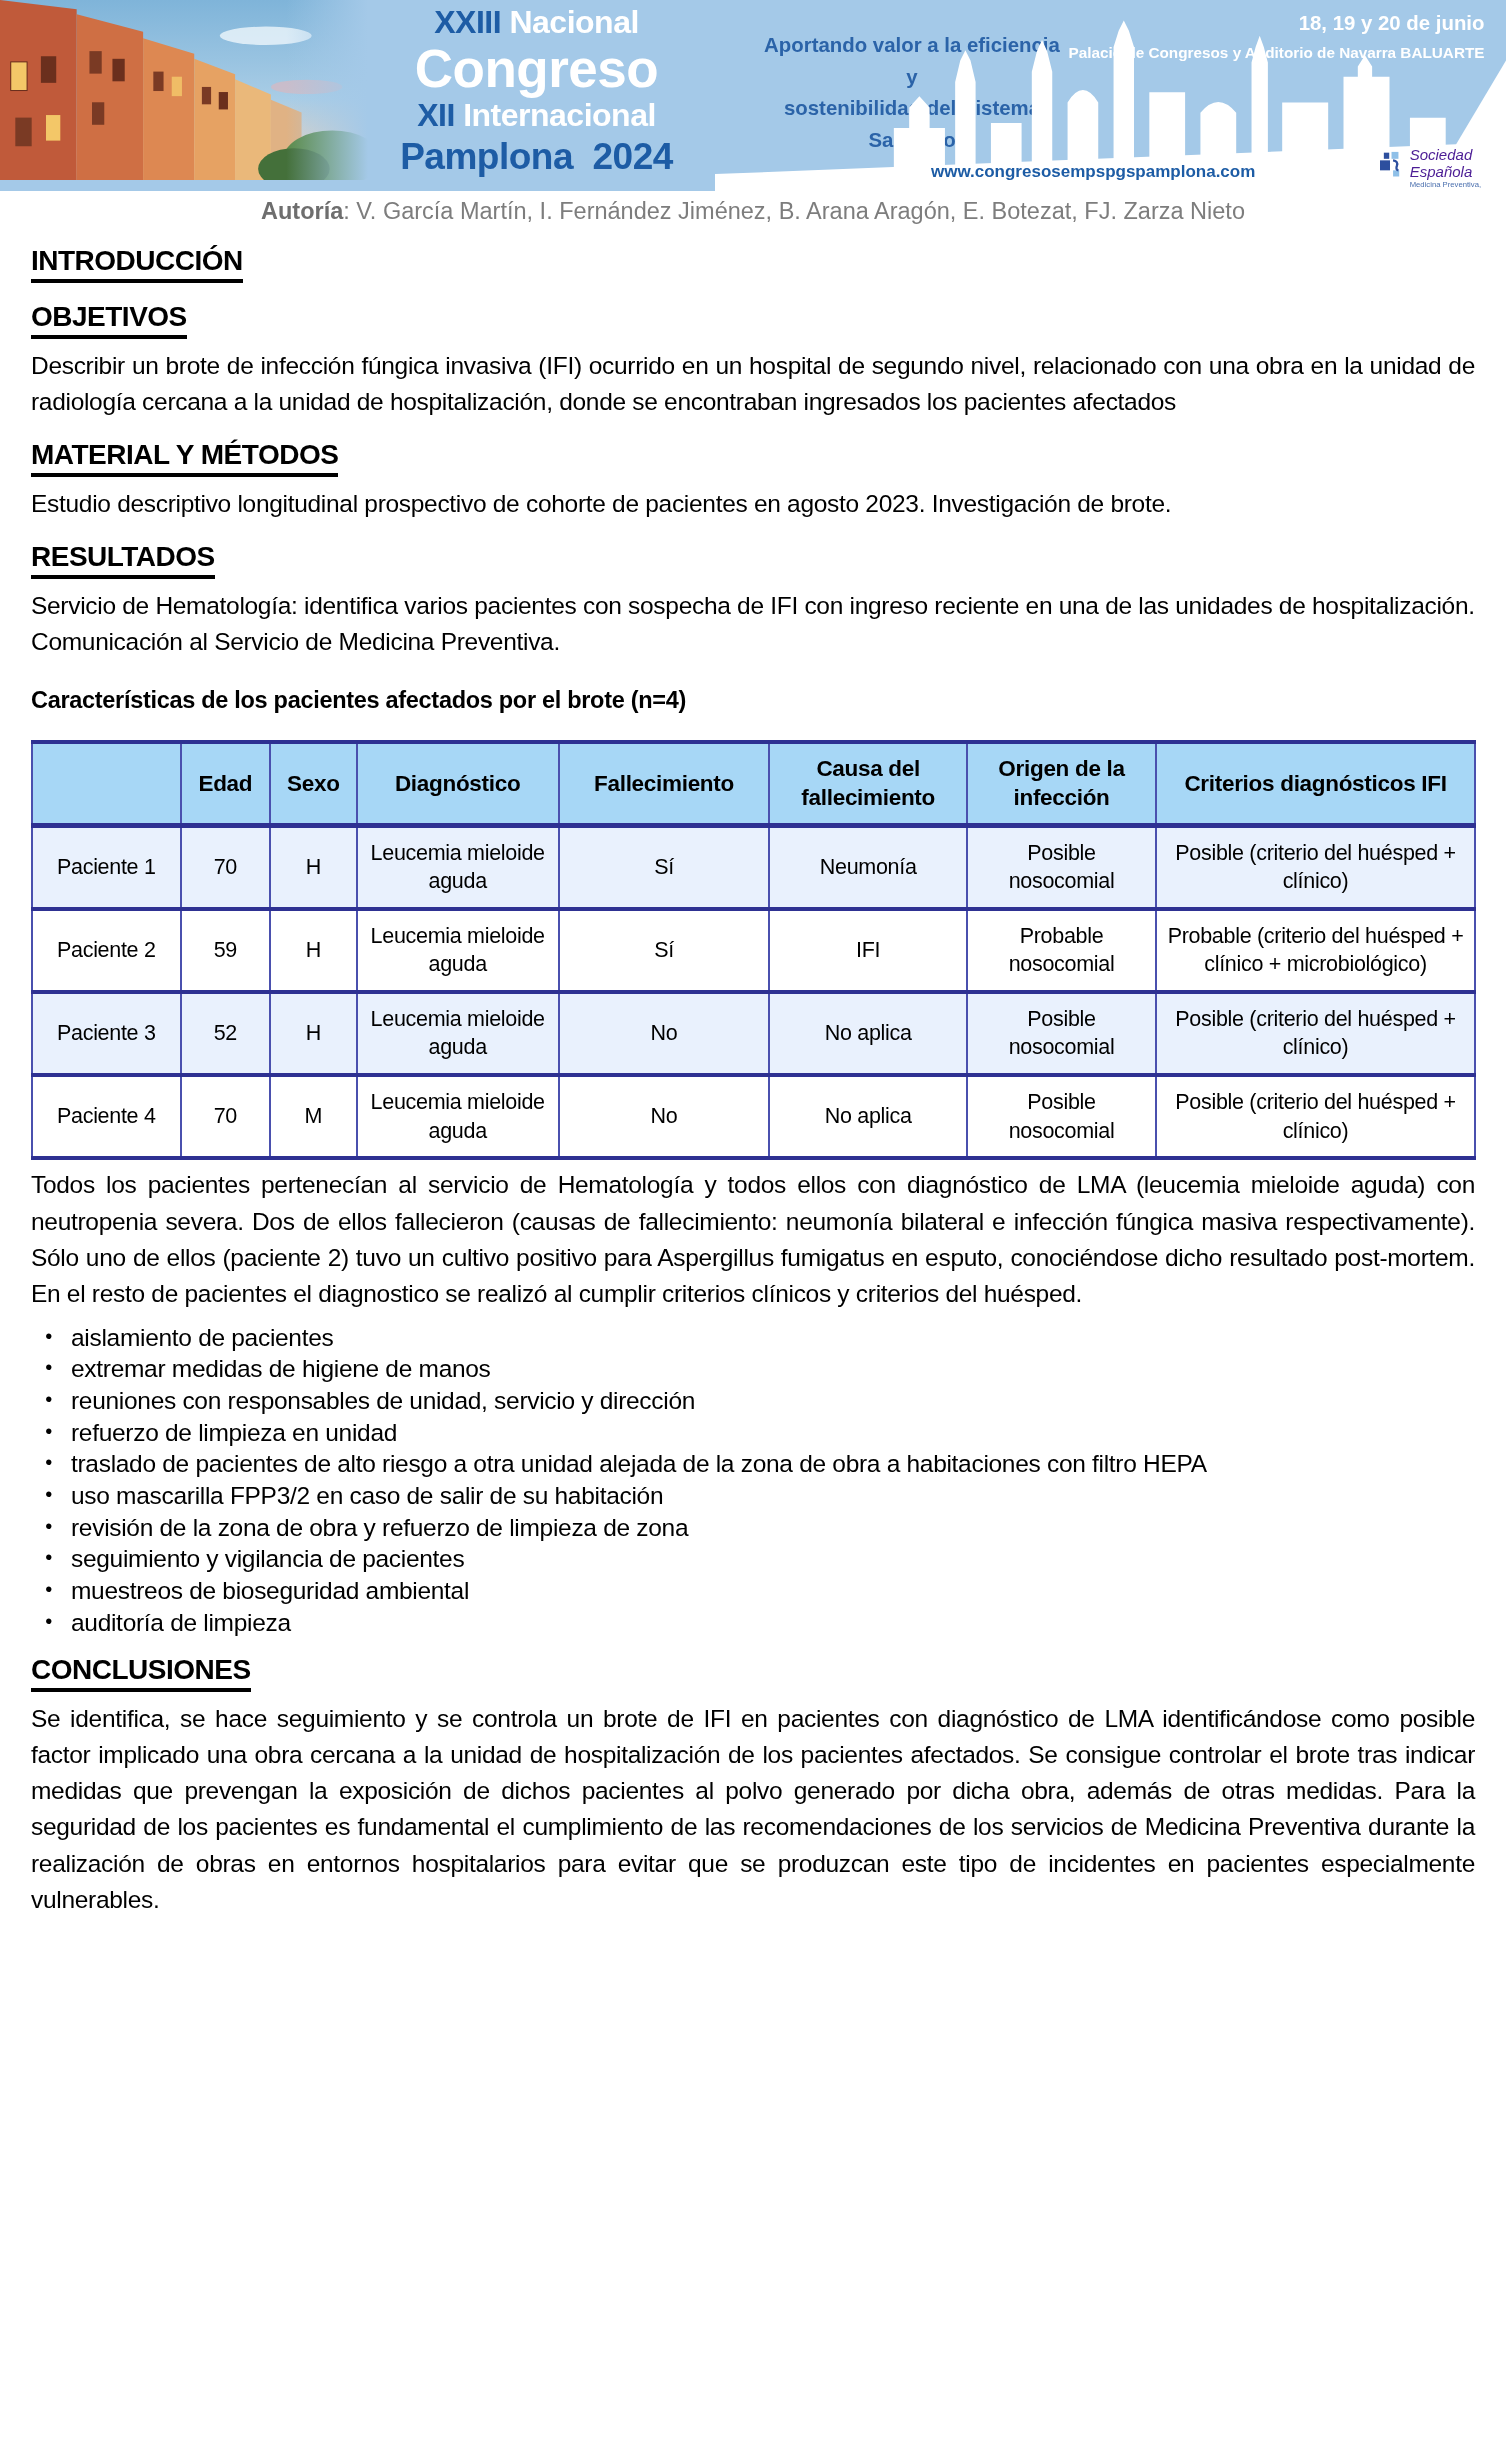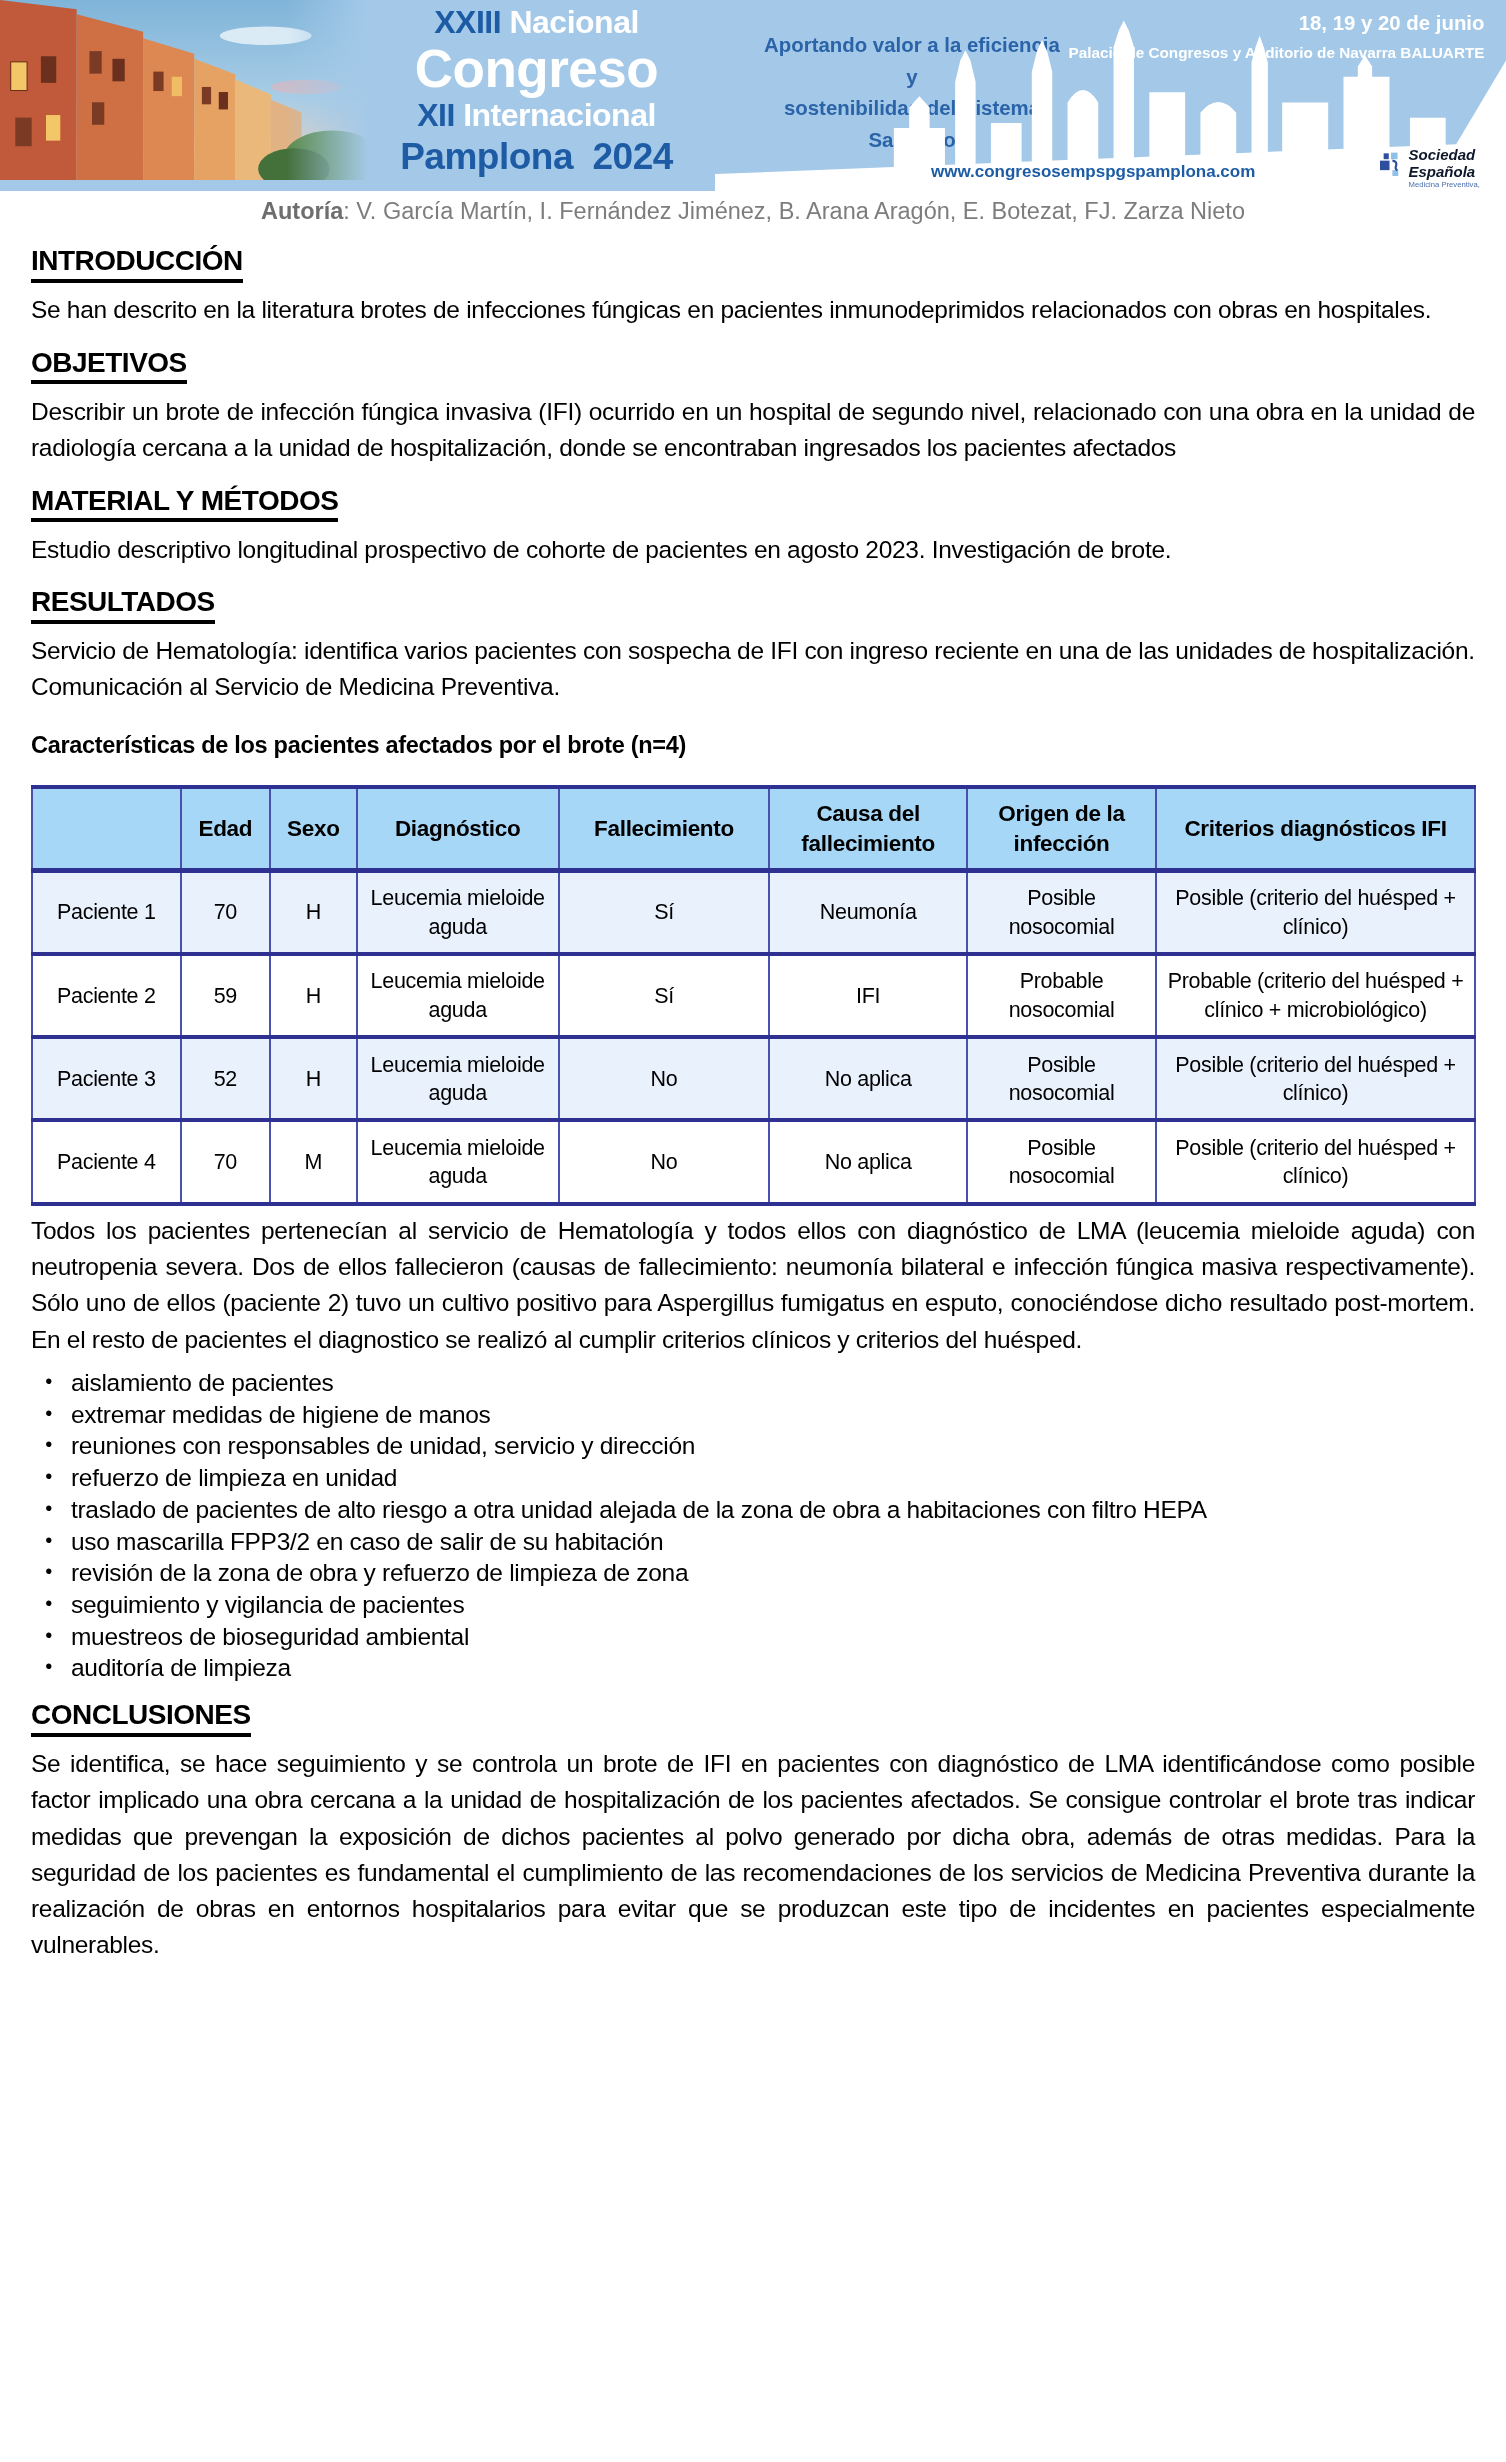--- a/index.html
+++ b/index.html
@@ -21,21 +21,21 @@
   .slogan { position:absolute; left:764px; top:30px; width:296px; text-align:center;
             color:#2b63a8; font-weight:bold; font-size:20.4px; line-height:1.55; }
   .banner-dates { position:absolute; right:21.5px; top:12.3px; color:#ffffff; font-weight:bold;
                   font-size:20.4px; text-align:right; }
   .banner-venue { position:absolute; right:21.5px; top:44px; color:#ffffff; font-weight:bold;
                   font-size:15.3px; text-align:right; }
   .skyline-svg { position:absolute; left:715px; top:0; width:791px; height:191px; }
   .banner-url { position:absolute; left:931px; top:162px; color:#1d5ca5; font-weight:bold; font-size:17px; }
   .society { position:absolute; left:1380px; top:147px; display:flex; align-items:flex-start; }
   .society-icon { width:33px; height:39px; margin-right:5.1px; }
-  .society-name { font-size:15px; font-weight:bold; font-style:italic; color:#0f172a; line-height:1.1; }
+  .society-name { font-size:15px; font-weight:normal; font-style:italic; color:#4c1d95; line-height:1.1; }
   .society-sub { font-size:7.7px; color:#4a6fae; line-height:1.25; }
 
   
   .content { padding:0 31px; }
   .poster-title { margin-top:16.4px; text-align:center; font-size:31px; font-weight:bold; letter-spacing:-0.5px; line-height:1.15; }
   .authors { margin-top:5.1px; text-align:center; font-size:23.5px; color:#7d7d7d; line-height:1.3; }
   .authors b { color:#6e6e6e; }
   h2.sec { margin:18.4px 0 9.2px 0; font-size:28px; font-weight:bold; letter-spacing:-0.5px; }
   h2.sec span { display:inline-block; border-bottom:4.1px solid #000; padding-bottom:2px; line-height:1.1; }
   p.body { margin:7.2px 0 0 0; font-size:24.5px; line-height:1.48; letter-spacing:-0.3px; }
@@ -162,21 +162,20 @@
         <div class="society-sub">Salud Pública y Gestión Sanitaria</div>
       </div>
     </div>
   </header>
 
   <main class="content">
 
     <div class="authors"><b>Autoría</b><span>: V. García Martín, I. Fernández Jiménez, B. Arana Aragón, E. Botezat, FJ. Zarza Nieto</span></div>
 
     <h2 class="sec"><span>INTRODUCCIÓN</span></h2>
-    <p class="body just">Se han descrito en la literatura brotes de infecciones fúngicas en pacientes inmunodeprimidos relacionados con obras en hospitales.</p>
 
     <h2 class="sec"><span>OBJETIVOS</span></h2>
     <p class="body just">Describir un brote de infección fúngica invasiva (IFI) ocurrido en un hospital de segundo nivel, relacionado con una obra en la unidad de radiología cercana a la unidad de hospitalización, donde se encontraban ingresados los pacientes afectados</p>
 
     <h2 class="sec"><span>MATERIAL Y MÉTODOS</span></h2>
     <p class="body">Estudio descriptivo longitudinal prospectivo de cohorte de pacientes en agosto 2023. Investigación de brote.</p>
 
     <h2 class="sec"><span>RESULTADOS</span></h2>
     <p class="body">Servicio de Hematología: identifica varios pacientes con sospecha de IFI con ingreso reciente en una de las unidades de hospitalización. Comunicación al Servicio de Medicina Preventiva.</p>
 

